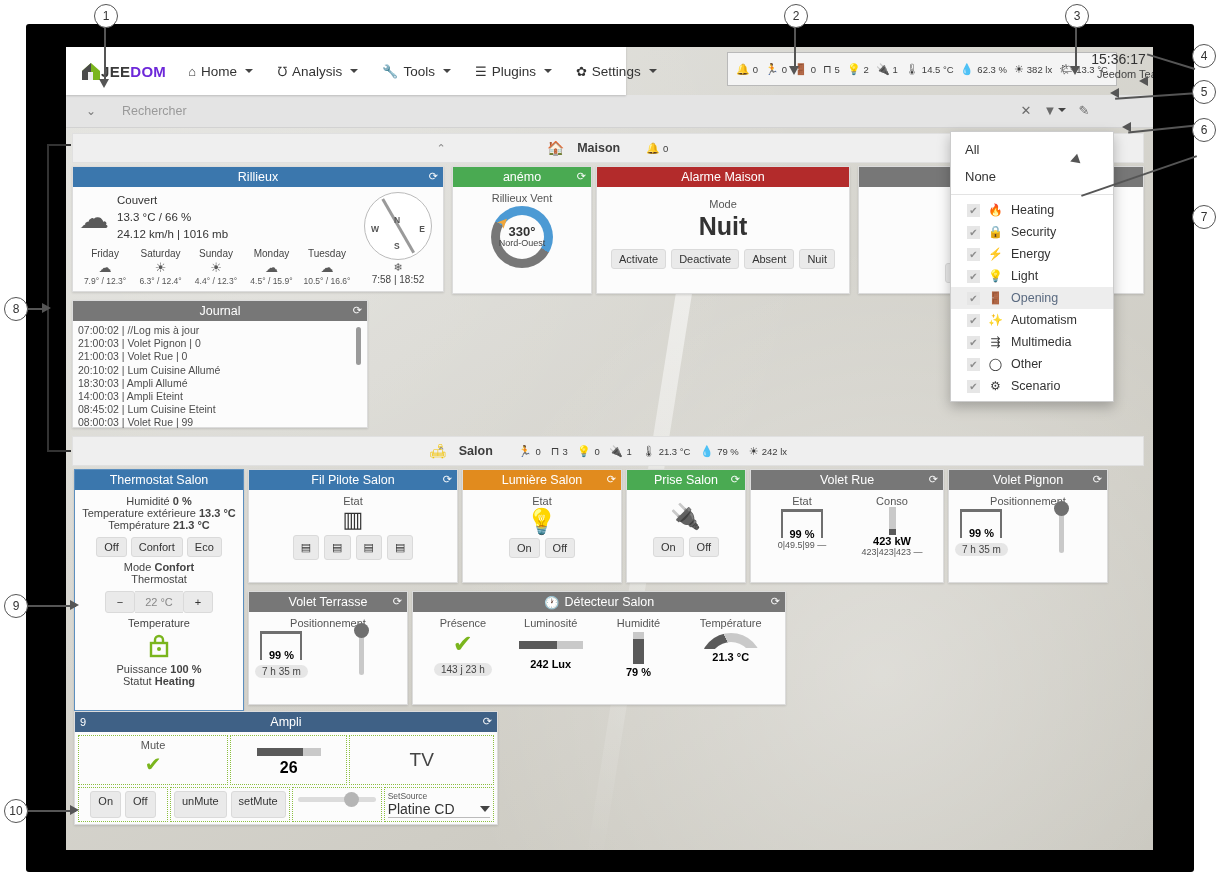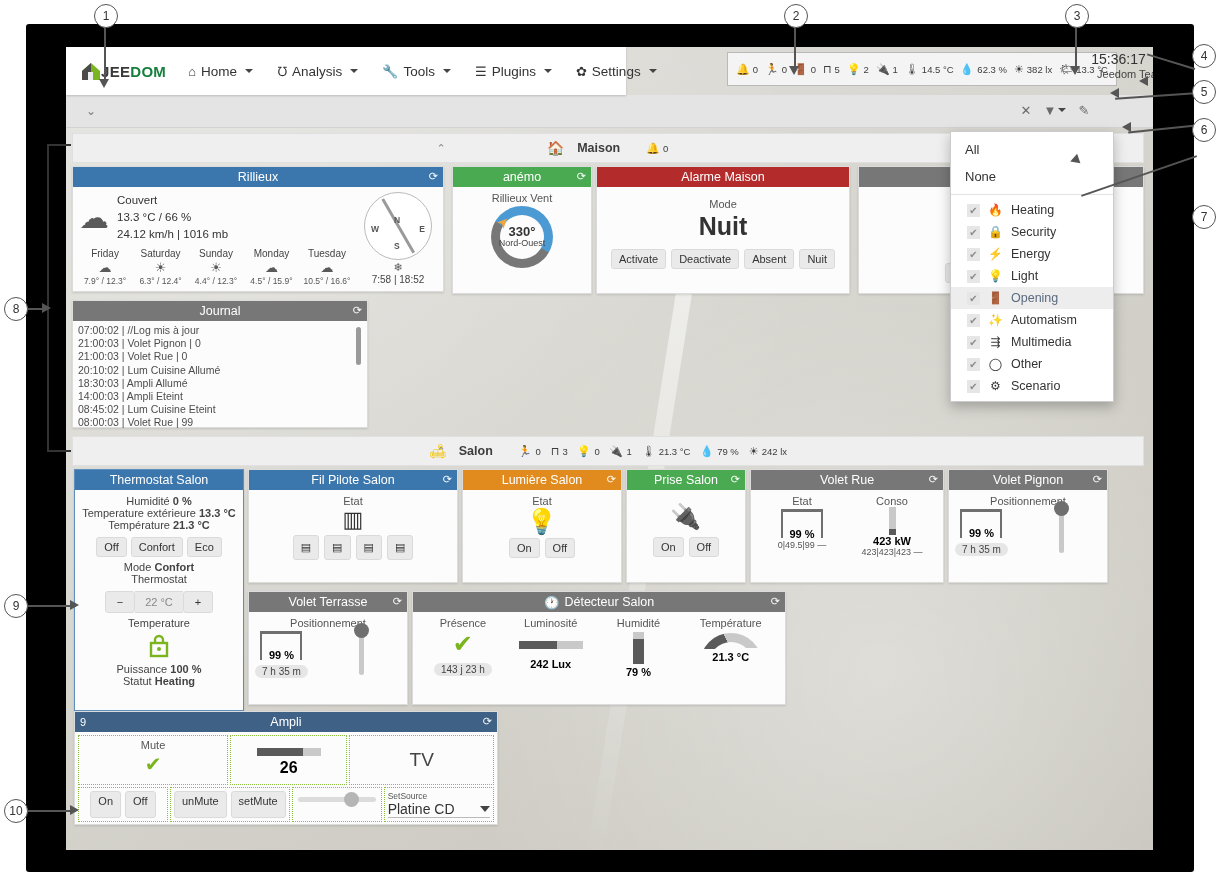--- a/index.html
+++ b/index.html
@@ -21,21 +21,21 @@
       linear-gradient(150deg,#e2e2de 0%,#d9d8d2 35%,#cfcdc5 70%,#c6c4bb 100%);}
   .bgphoto:after{content:"";position:absolute;left:52%;top:30%;width:16px;height:72%;
       background:linear-gradient(180deg,rgba(255,255,255,.55),rgba(255,255,255,0));transform:rotate(9deg);}
 
   
   #navbar{position:absolute;left:0;top:0;width:560px;height:48px;background:#fff;
           box-shadow:0 1px 2px rgba(0,0,0,.18);display:flex;align-items:center;z-index:20;}
   .brand{display:flex;align-items:center;padding:0 10px 0 12px;font-weight:bold;font-size:15px;letter-spacing:.3px;}
   .brand .logomark{width:26px;height:26px;margin-right:-3px;position:relative;}
   .brand .b1{color:#3a3a3a;}
-  .brand .b2{color:#15803d;}
+  .brand .b2{color:#6d28d9;}
   .navitem{display:flex;align-items:center;gap:5px;padding:0 12px;font-size:13.5px;color:#333;cursor:pointer;height:48px;}
   .caret{width:0;height:0;border-left:4px solid transparent;border-right:4px solid transparent;border-top:4px solid #444;margin-left:3px;}
   .navicon{font-size:13px;color:#333;}
 
   
   #statusbox{position:absolute;left:661px;top:5px;height:32px;border:1px solid #b9b9b9;background:#f4f4f4;
              display:flex;align-items:center;gap:7px;padding:0 8px;z-index:22;}
   .sitem{display:flex;align-items:center;gap:3px;font-size:9.5px;color:#3c3c3c;white-space:nowrap;}
   .sitem .g{font-size:11px;}
   #clockbox{position:absolute;left:1005px;top:4px;width:95px;text-align:center;z-index:22;}
@@ -220,20 +220,21 @@
       </span>
   </div>
 
   <div id="clockbox">
     <div class="tm">15:36:17</div>
     <div class="tz">Jeedom Team</div>
   </div>
 
   <div id="searchbar">
     <div id="collapsebtn">⌄</div>
+    <div id="searchinput">Rechercher</div>
     <div id="toolbar-right">
       <div class="toolbtn">✕</div>
       <div class="toolbtn">▼<i class="caret" style="display:inline-block;margin-left:2px"></i></div>
       <div class="toolbtn">✎</div>
     </div>
   </div>
 
   <div class="objhead" style="position:absolute;left:6px;top:86px;width:1070px;">
     <span class="chev">⌃</span>
     <span class="oicon">🏠</span>

